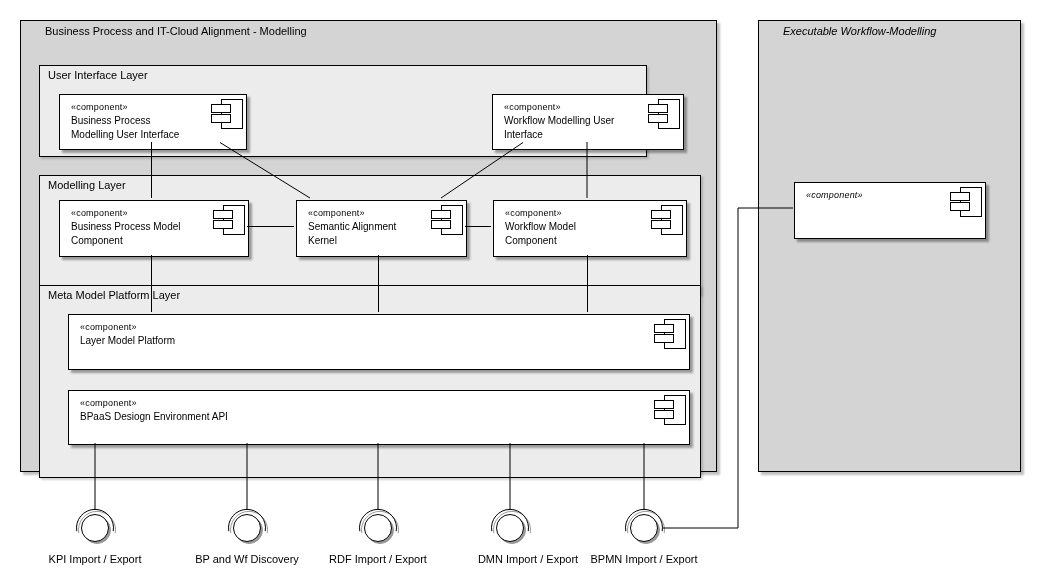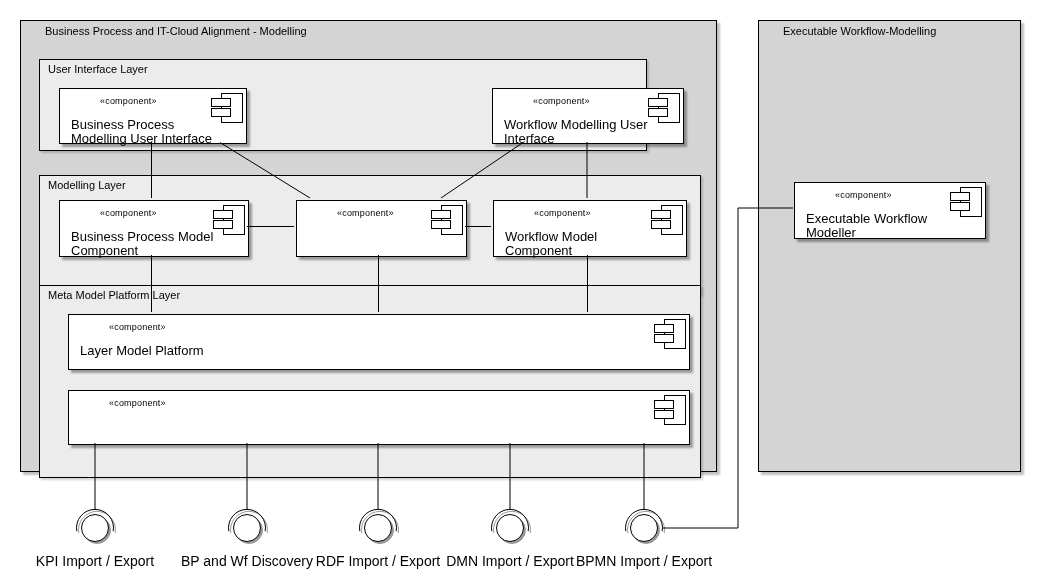--- a/index.html
+++ b/index.html
@@ -31,41 +31,41 @@
   }
   .layer-title{
     position:absolute;top:3px;left:8px;font-size:11px;white-space:nowrap;
   }
   .component{
     position:absolute;background:var(--component-fill);
     border:1px solid var(--line-color);
     box-shadow:3px 3px 2px rgba(0,0,0,0.35);
   }
   .comp-text{position:absolute;top:7px;left:11px;right:4px;}
-  .stereotype{display:block;font-size:9px;letter-spacing:0.2px;margin-left:29px;}
-  .comp-name{display:block;font-size:13px;line-height:14px;margin-top:12px;white-space:pre-line;}
+  .stereotype{display:block;font-size:9px;letter-spacing:0.2px;}
+  .comp-name{display:block;font-size:10px;line-height:14px;margin-top:2px;white-space:pre-line;}
   .comp-icon{position:absolute;top:4px;right:3px;}
   .comp-icon rect{fill:var(--component-fill);stroke:var(--line-color);stroke-width:1;}
   .wires{position:absolute;left:0;top:0;pointer-events:none;}
   .wires path,.wires line{stroke:var(--line-color);stroke-width:1;fill:none;}
   .wires circle{fill:var(--component-fill);stroke:var(--line-color);stroke-width:1;}
   .if-label{
     position:absolute;top:553px;transform:translateX(-50%);
-    font-size:14px;white-space:nowrap;
+    font-size:11px;white-space:nowrap;
   }
 </style>
 </head>
 <body>
 
 <div class="canvas">
 
   <div class="frame" style="left:20px;top:20px;width:697px;height:452px;">
     <span class="frame-title">Business Process and IT-Cloud Alignment - Modelling</span>
 
-    <div class="layer" style="left:18px;top:38px;width:608px;height:92px;">
+    <div class="layer" style="left:18px;top:44px;width:608px;height:92px;">
       <span class="layer-title">User Interface Layer</span>
 
       <div class="component" style="left:19px;top:28px;width:188px;height:56px;">
         <div class="comp-text">
           <span class="stereotype">«component»</span>
           <span class="comp-name">Business Process
 Modelling User Interface</span>
         </div>
         <svg class="comp-icon" viewBox="0 0 32 30" width="32" height="30">
           <rect x="10.5" y="0.5" width="21" height="29"></rect>
@@ -100,20 +100,22 @@
         <svg class="comp-icon" viewBox="0 0 32 30" width="32" height="30">
           <rect x="10.5" y="0.5" width="21" height="29"></rect>
           <rect x="0.5" y="5.5" width="19" height="8"></rect>
           <rect x="0.5" y="15.5" width="19" height="8"></rect>
         </svg>
       </div>
 
       <div class="component" style="left:256px;top:24px;width:171px;height:57px;">
         <div class="comp-text">
           <span class="stereotype">«component»</span>
+          <span class="comp-name">Semantic Alignment
+Kernel</span>
         </div>
         <svg class="comp-icon" viewBox="0 0 32 30" width="32" height="30">
           <rect x="10.5" y="0.5" width="21" height="29"></rect>
           <rect x="0.5" y="5.5" width="19" height="8"></rect>
           <rect x="0.5" y="15.5" width="19" height="8"></rect>
         </svg>
       </div>
 
       <div class="component" style="left:453px;top:24px;width:194px;height:57px;">
         <div class="comp-text">
@@ -140,38 +142,37 @@
         <svg class="comp-icon" viewBox="0 0 32 30" width="32" height="30">
           <rect x="10.5" y="0.5" width="21" height="29"></rect>
           <rect x="0.5" y="5.5" width="19" height="8"></rect>
           <rect x="0.5" y="15.5" width="19" height="8"></rect>
         </svg>
       </div>
 
       <div class="component" style="left:28px;top:104px;width:622px;height:55px;">
         <div class="comp-text">
           <span class="stereotype">«component»</span>
+          <span class="comp-name">BPaaS Desiogn Environment API</span>
         </div>
         <svg class="comp-icon" viewBox="0 0 32 30" width="32" height="30">
           <rect x="10.5" y="0.5" width="21" height="29"></rect>
           <rect x="0.5" y="5.5" width="19" height="8"></rect>
           <rect x="0.5" y="15.5" width="19" height="8"></rect>
         </svg>
       </div>
     </div>
   </div>
 
-  <div class="frame" style="left:758px;top:20px;width:263px;height:452px;">
+  <div class="frame" style="left:758px;top:20px;width:263px;height:452px;font-style:italic;">
     <span class="frame-title">Executable Workflow-Modelling</span>
 
     <div class="component" style="left:35px;top:161px;width:192px;height:57px;">
       <div class="comp-text">
         <span class="stereotype">«component»</span>
-        <span class="comp-name">Executable Workflow
-Modeller</span>
       </div>
       <svg class="comp-icon" viewBox="0 0 32 30" width="32" height="30">
         <rect x="10.5" y="0.5" width="21" height="29"></rect>
         <rect x="0.5" y="5.5" width="19" height="8"></rect>
         <rect x="0.5" y="15.5" width="19" height="8"></rect>
       </svg>
     </div>
   </div>
 
   <svg class="wires" width="1040" height="586" viewBox="0 0 1040 586">
@@ -219,16 +220,16 @@
     </g>
     <g filter="url(#ds)">
       <path d="M625.8,531.2 A18.5,18.5 0 1 1 662.2,531.2"></path>
       <circle cx="644" cy="528" r="13.5"></circle>
     </g>
   </svg>
 
   <div class="if-label" style="left:95px;">KPI Import / Export</div>
   <div class="if-label" style="left:247px;">BP and Wf Discovery</div>
   <div class="if-label" style="left:378px;">RDF Import / Export</div>
-  <div class="if-label" style="left:510px;">DMN Import / Export</div>
+  <div class="if-label" style="left:528px;">DMN Import / Export</div>
   <div class="if-label" style="left:644px;">BPMN Import / Export</div>
 
 </div>
 
 </body></html>

